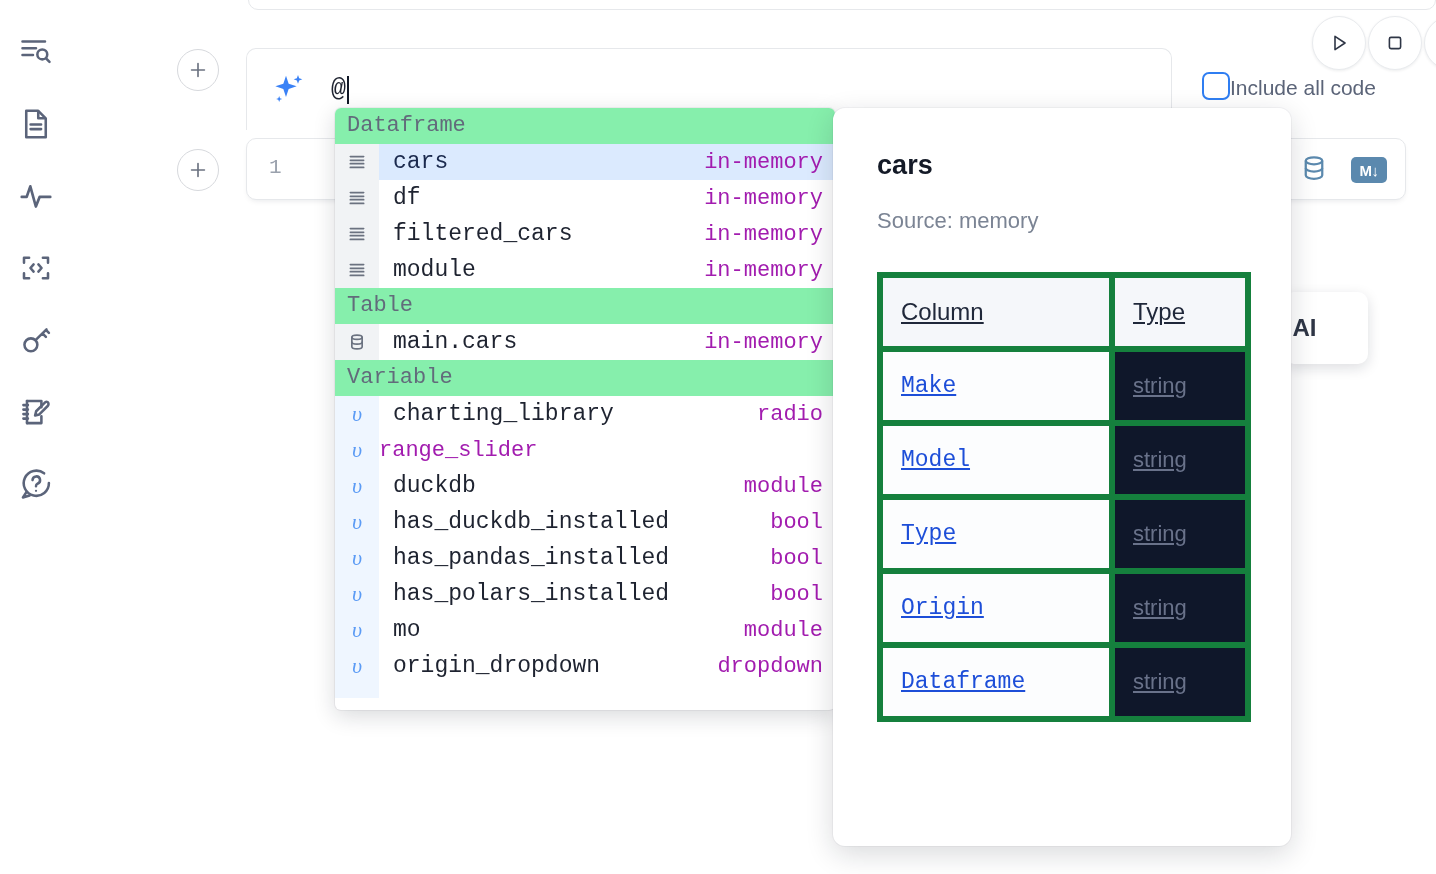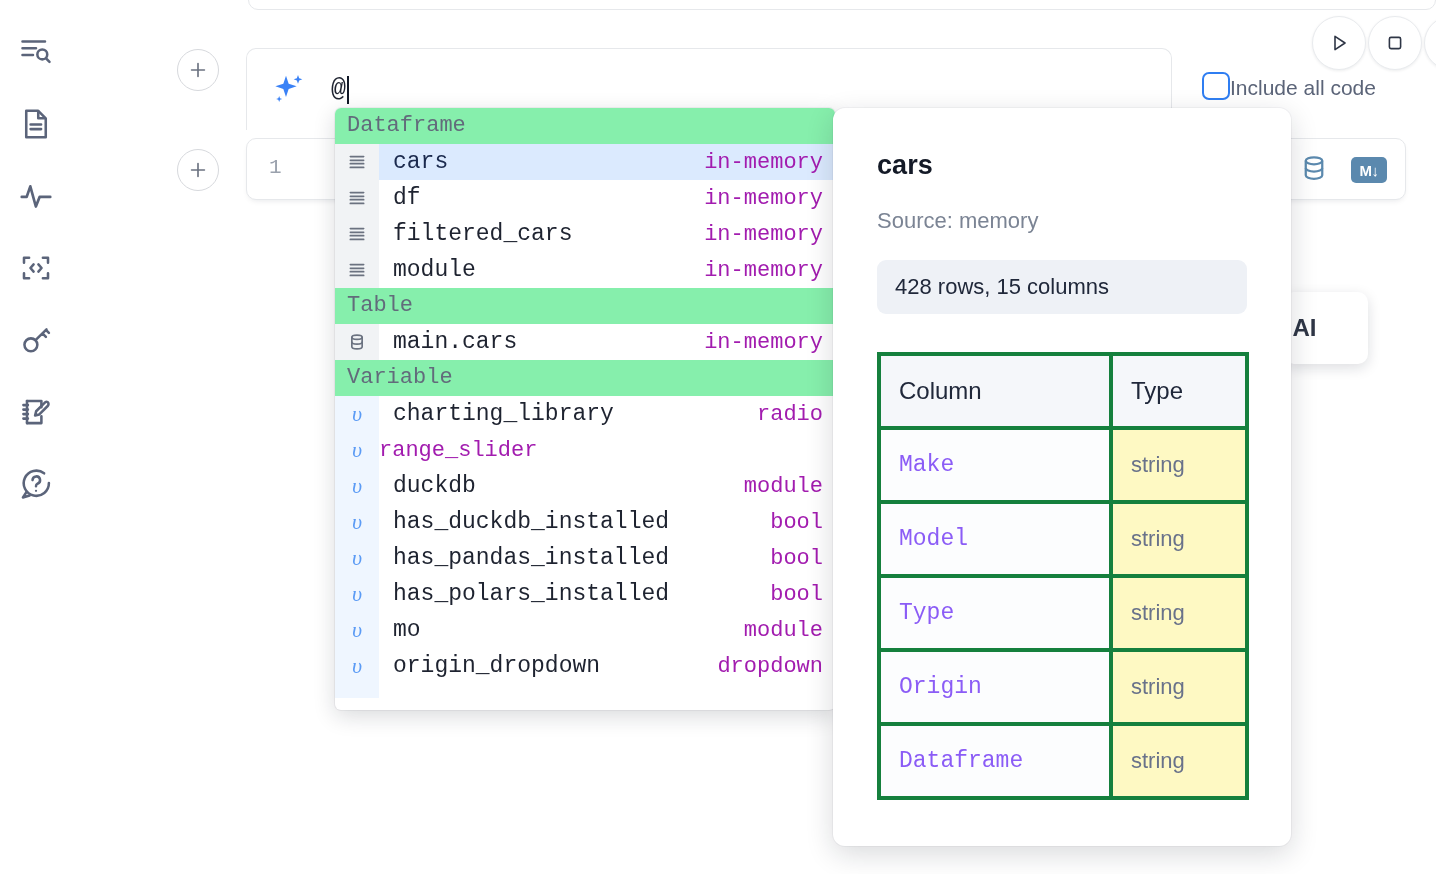--- a/index.html
+++ b/index.html
@@ -256,42 +256,43 @@
     font-size: 22px;
     color: #20283a;
   }
   .dtable {
     margin-top: 38px;
     width: 368px;
     border-collapse: collapse;
     table-layout: fixed;
   }
   .dtable th, .dtable td {
-    border: 4px solid #15803d;
+    border: 6px solid #15803d;
     text-align: left;
     height: 74px;
     padding: 0 18px;
     vertical-align: middle;
+    text-decoration: underline;
   }
   .dtable th {
     background: #f5f7fa;
     font-weight: 400;
     font-size: 24px;
     color: #20283a;
   }
   .dtable td.col {
     font-family: "Liberation Mono", monospace;
     font-size: 23px;
-    color: #8b5cf6;
+    color: #1d4ed8;
     background: #fcfdfe;
   }
   .dtable td.typ {
     font-size: 22px;
     color: #69728a;
-    background: #fef9c3;
+    background: #0f172a;
   }
   .dtable col.c1 { width: 232px; }
   .dtable col.c2 { width: 136px; }
 </style>
 </head>
 <body>
 
 <div class="app">
 
   <div class="rail">
@@ -523,21 +524,20 @@
       <div class="ac-row var cutoff">
         <span class="icbox"></span>
         <span class="nm"></span>
         <span class="ty"></span>
       </div>
     </div>
 
   <div class="detail">
     <h2>cars</h2>
     <div class="src">Source: memory</div>
-    <div class="shape">428 rows, 15 columns</div>
     <table class="dtable" id="detail-table">
       <colgroup>
           <col class="c1">
           <col class="c2">
         </colgroup>
     <thead>
           <tr>
             <th>Column</th>
             <th>Type</th>
           </tr>

